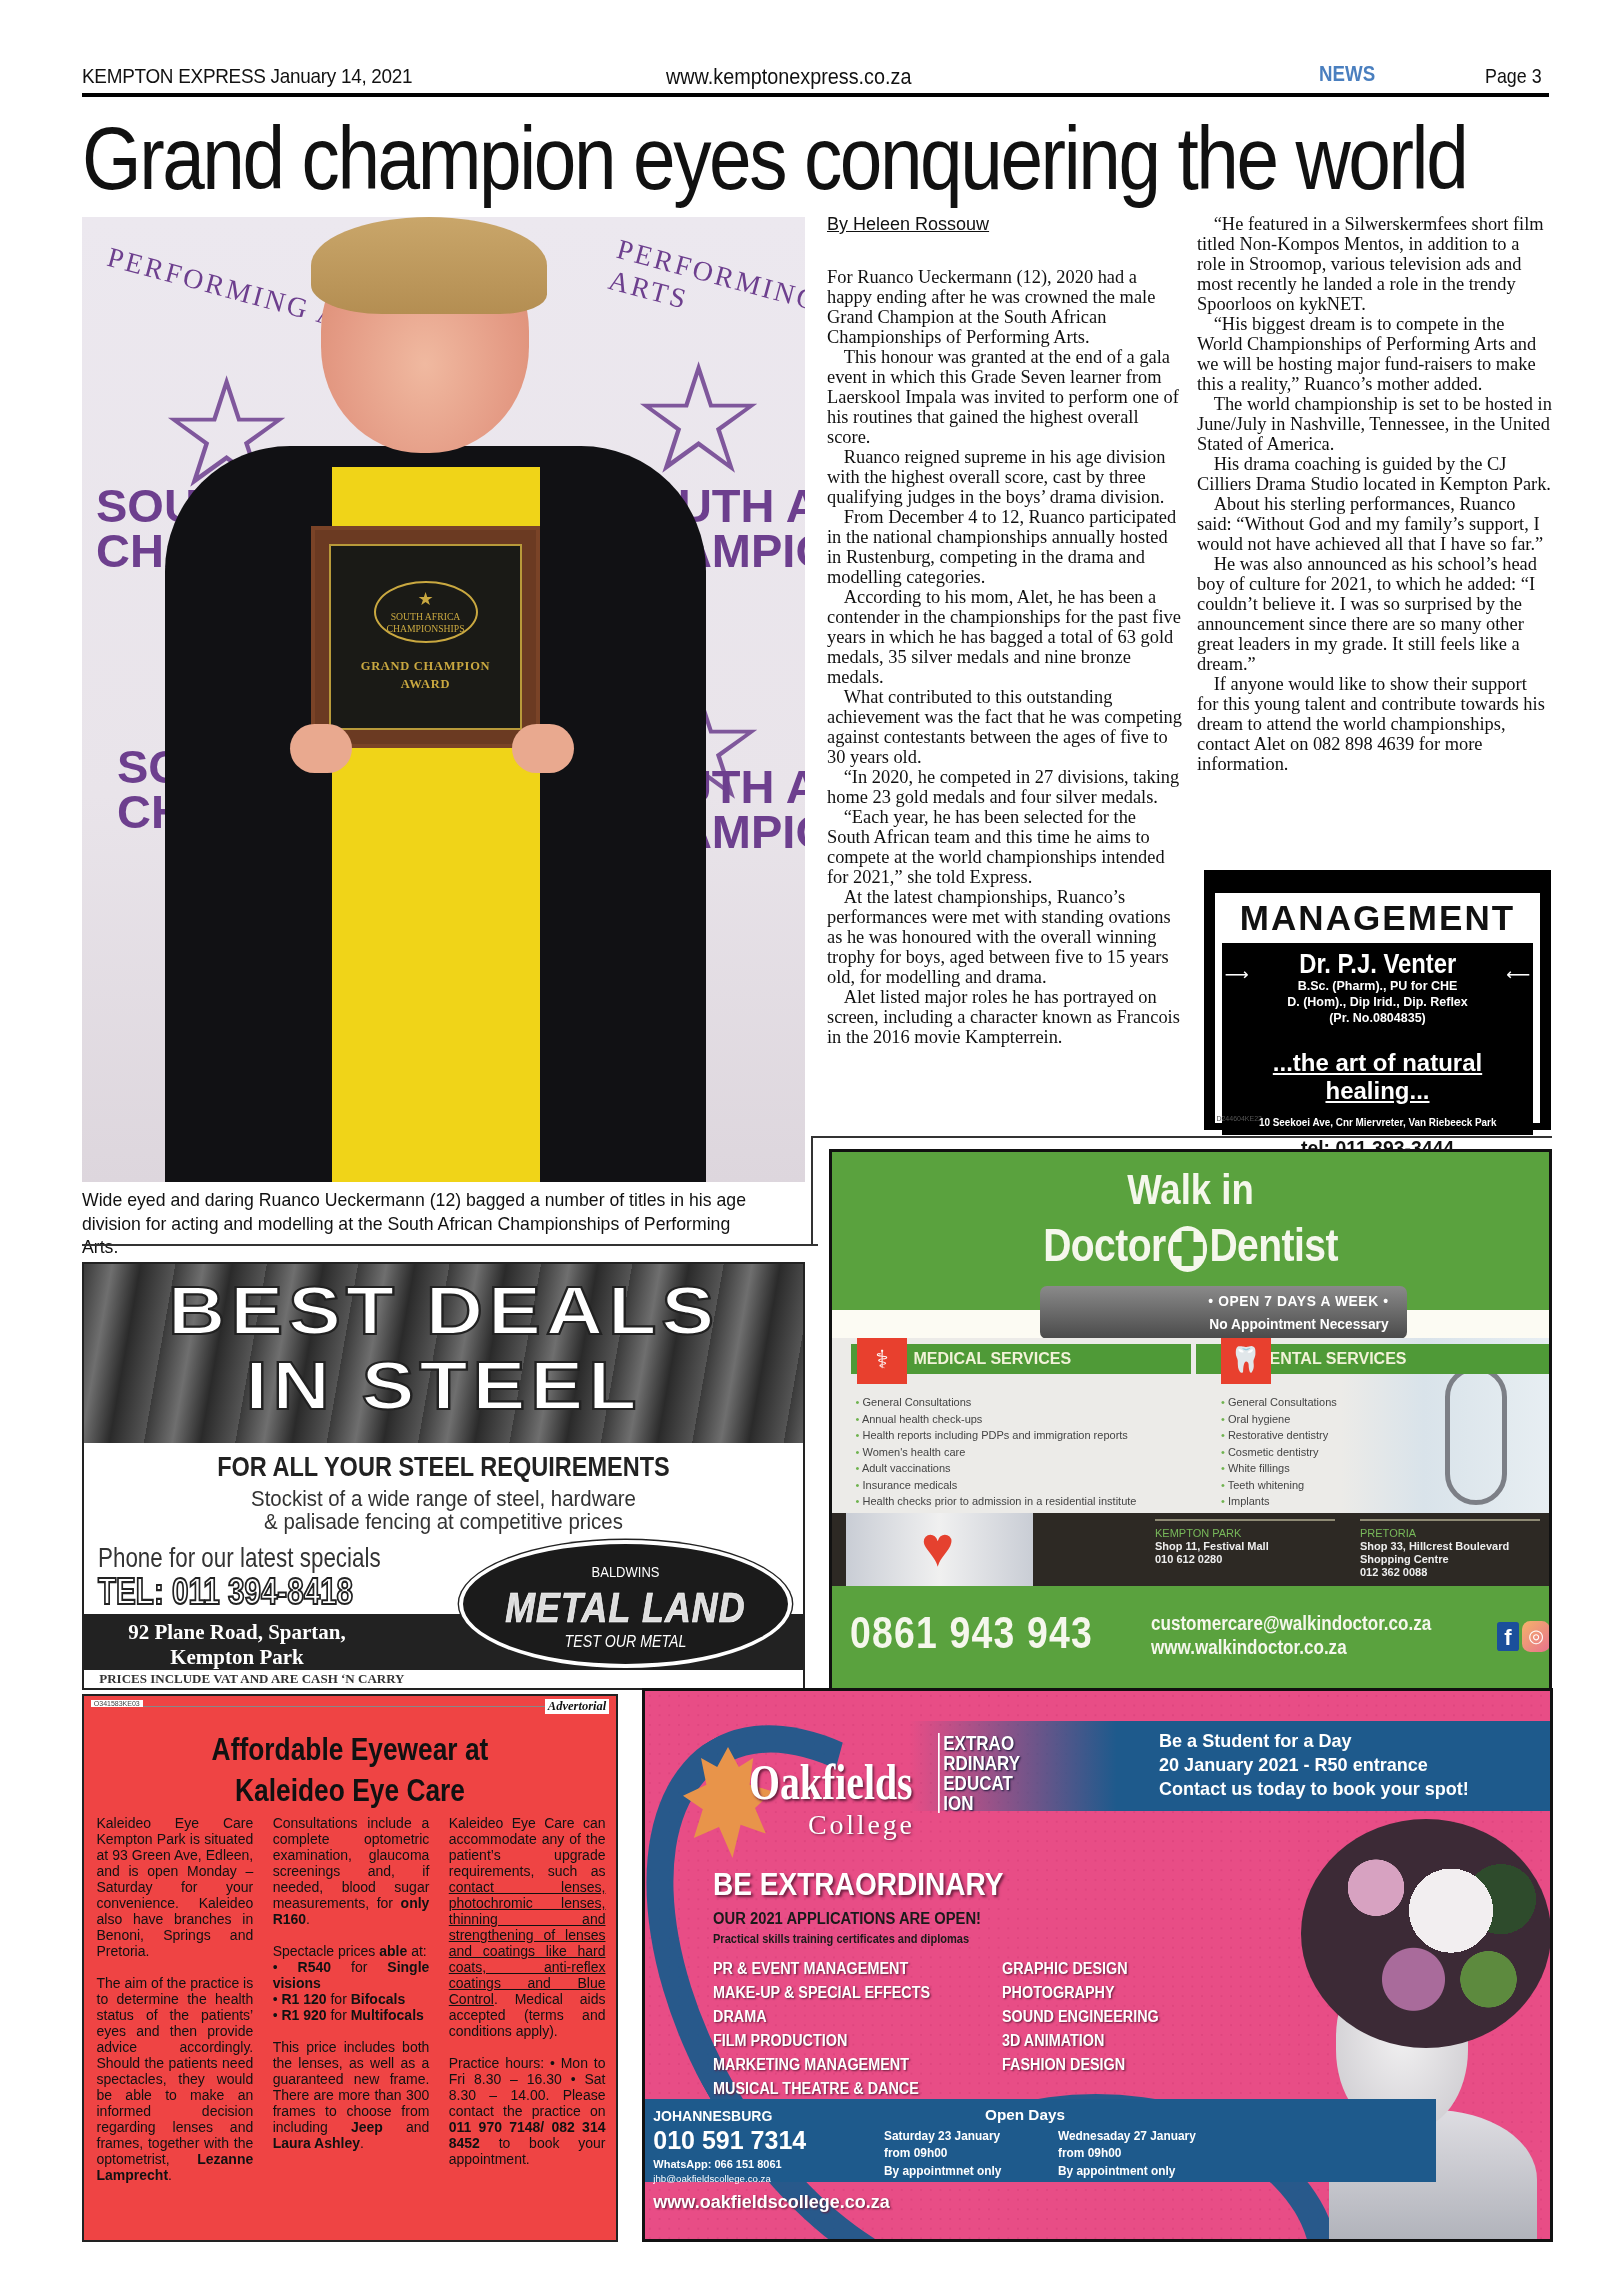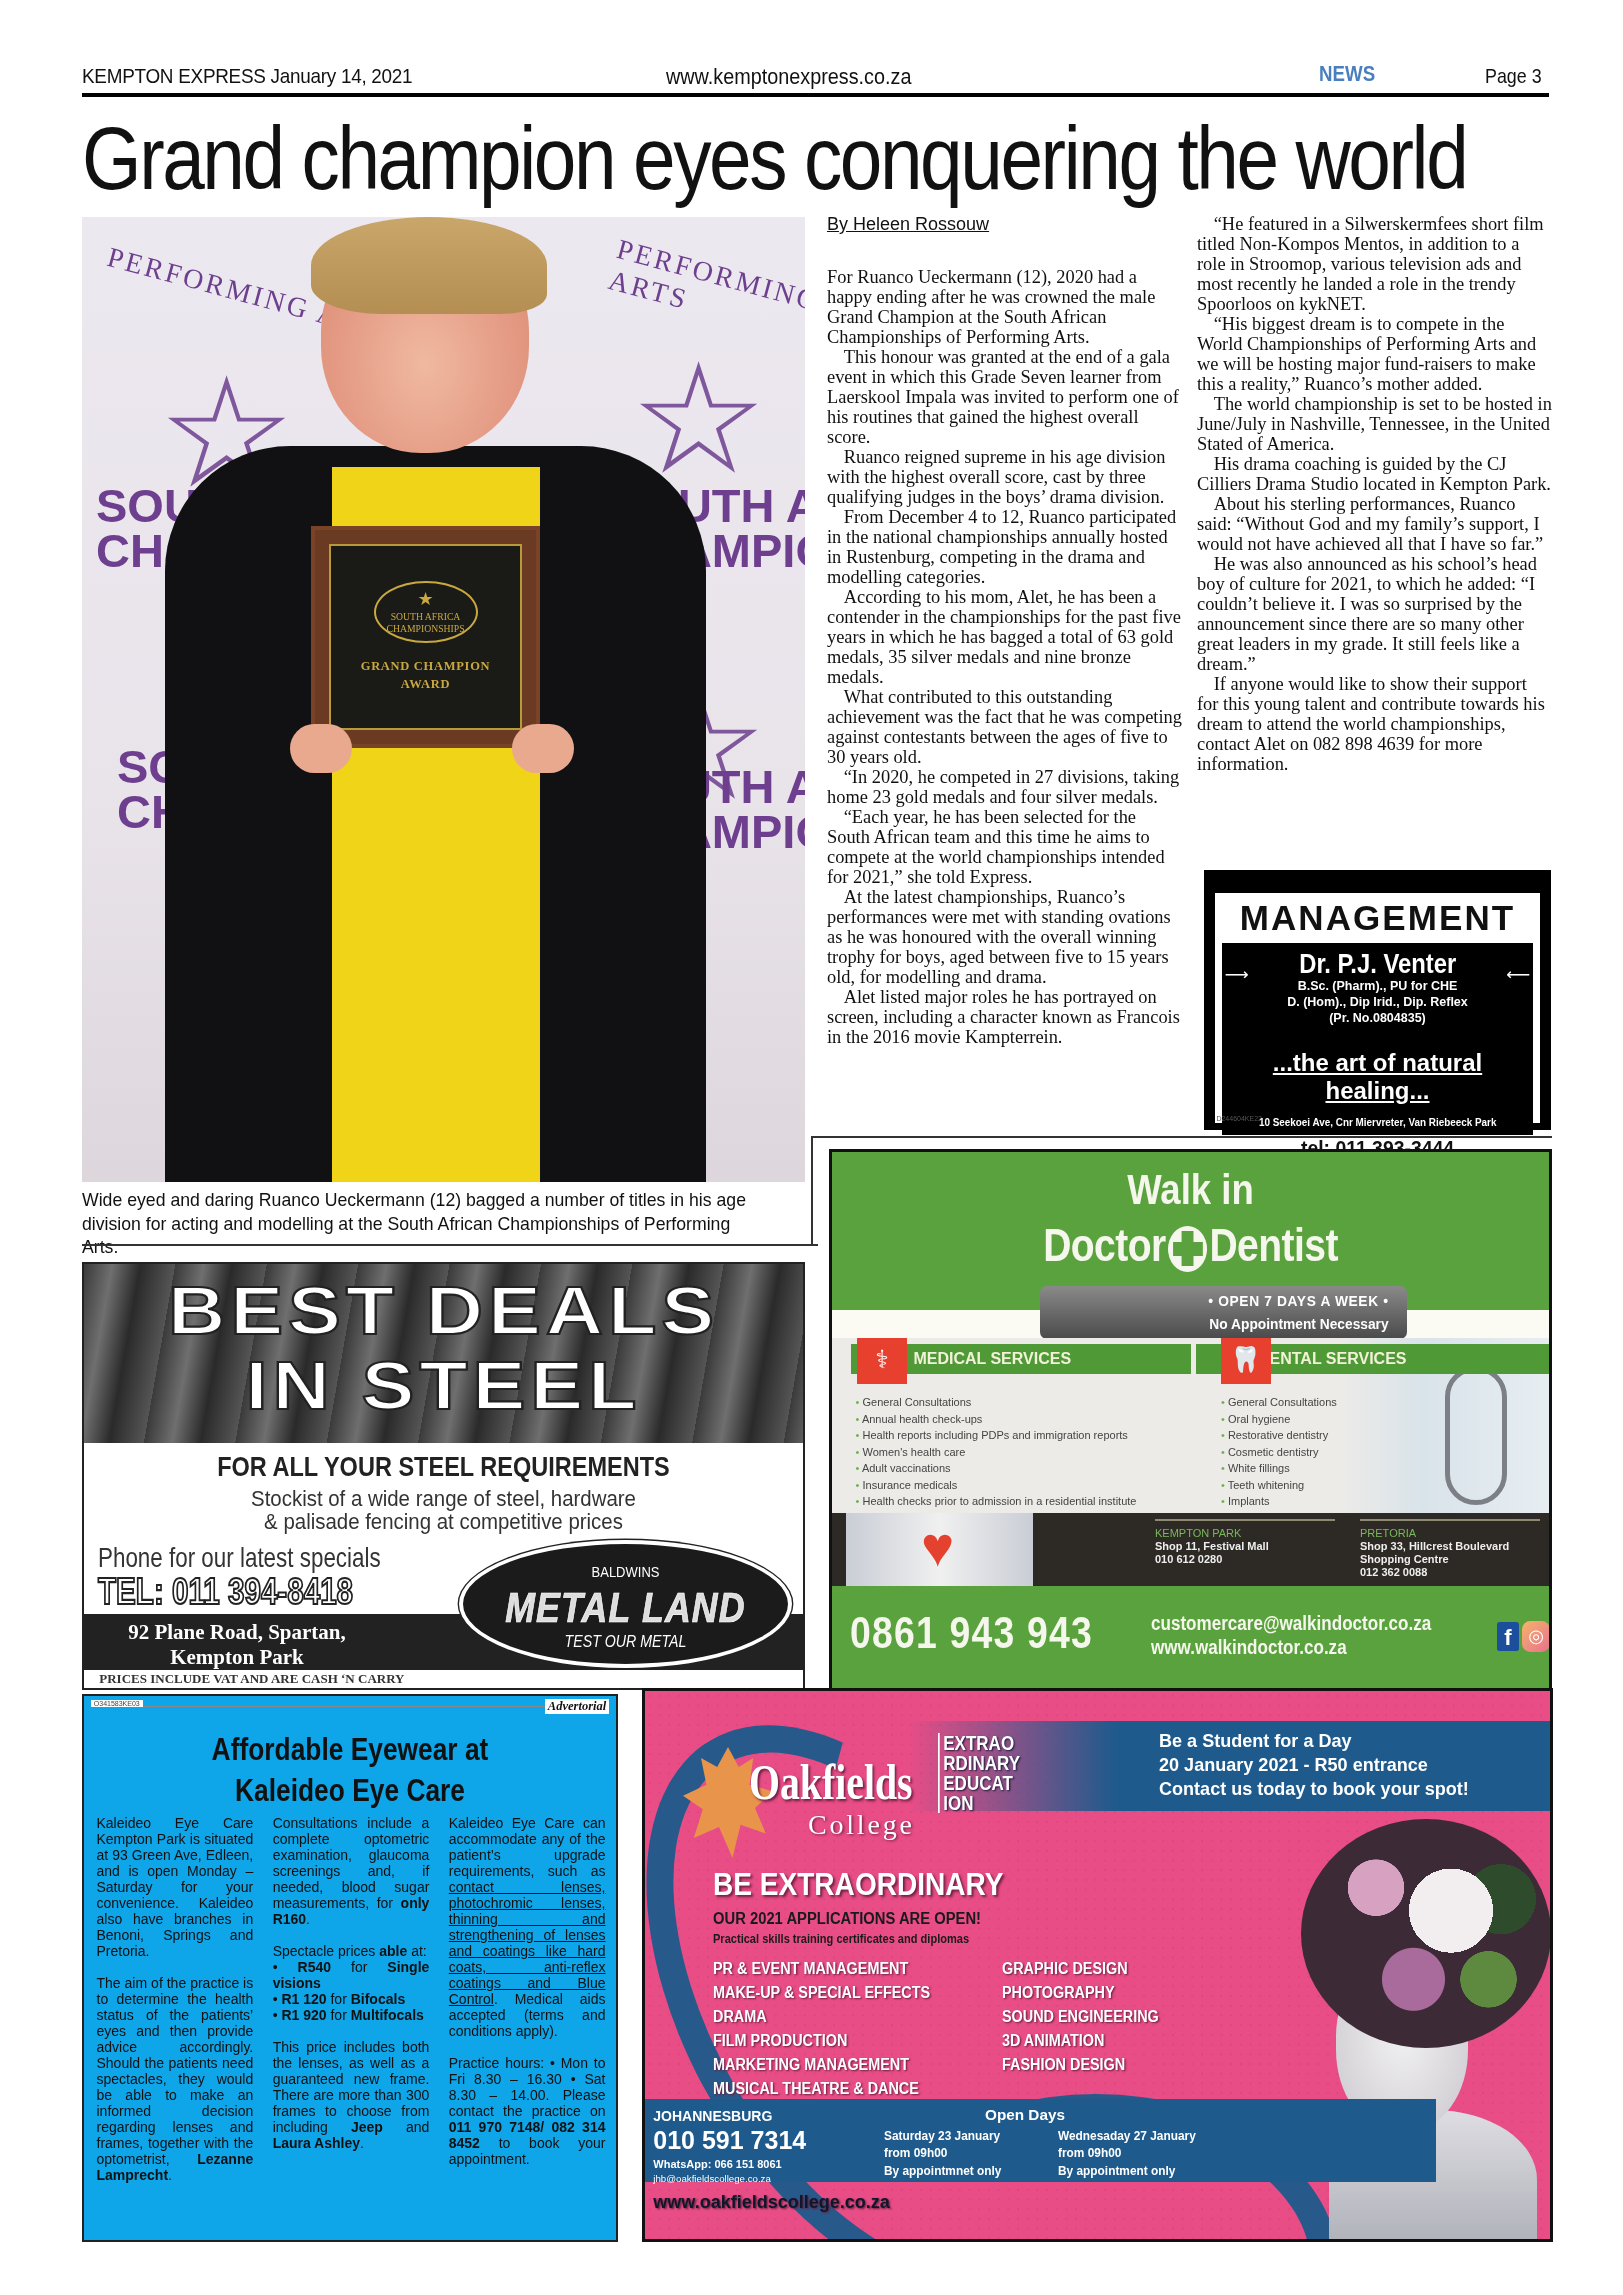--- a/index.html
+++ b/index.html
@@ -109,21 +109,21 @@
   .steel-dark { position: absolute; left: 0; top: 350px; width: 100%; height: 56px; background: #222; }
   .steel-addr { position: absolute; left: 28px; top: 356px; width: 250px; text-align: center; color: #fff; font-family: "Liberation Serif", serif; font-weight: bold; font-size: 21px; line-height: 25px; }
   .steel-foot { position: absolute; left: 5.6px; top: 407px; width: 708px; height: 16.7px; background: #fff; font-family: Liberation Serif, serif; font-weight: bold; font-size: 13px; padding-left: 9.7px; color: #333; line-height: 16.7px; }
   .steel-oval { position: absolute; left: 375px; top: 276px; width: 333px; height: 128px; border-radius: 50%; background: #1b1b1b; border: 4.2px solid #fff; box-shadow: 0 0 0 1.4px #222;
     text-align: center; color: #fff; }
   .steel-oval .b { font-size: 15.3px; margin-top: 19.4px; transform: scaleX(0.85); }
   .steel-oval .m { font-size: 42px; font-weight: 900; font-style: italic; margin-top: 2.8px; letter-spacing: 1.4px; -webkit-text-stroke: 0.7px #fff; color: #ddd; transform: scaleX(0.85); }
   .steel-oval .t { font-size: 16.7px; font-style: italic; margin-top: 0px; transform: scaleX(0.85); }
 
   
-  .eye { left: 82px; top: 1694px; width: 536px; height: 548px; border: 2.8px solid #222; background: #0ea5e9; padding: 0 7px; }
+  .eye { left: 82px; top: 1694px; width: 536px; height: 548px; border: 2.8px solid #222; background: #ef4444; padding: 0 7px; }
   .eye-code { position: absolute; left: 7px; top: 4.2px; font-size: 7px; color: #444; }
   .eye-adv { position: absolute; right: 7px; top: 2.8px; font-family: "Liberation Serif", serif; font-style: italic; font-weight: bold; font-size: 12.5px; }
   .eye-top-rule { position: absolute; left: 7px; right: 7px; top: 9.7px; height: 1.4px; background: #888; }
   .eye-title { position: absolute; left: 0; right: 0; top: 33px; text-align: center; font-weight: bold; font-size: 31px; line-height: 41px; transform: scaleX(0.85); }
   .eye-cols { position: absolute; left: 12.5px; top: 119px; width: 509px; display: flex; gap: 19.4px; }
   .eye-col { width: 157px; font-size: 14px; line-height: 16px; text-align: justify; color: #111; transform: scaleX(1); }
   .eye-col p { margin-bottom: 16px; }
   .eye-col b { font-weight: bold; }
   .eye-col u { text-decoration: underline; }
 
@@ -153,21 +153,21 @@
   .oak-face { position: absolute; left: 49px; top: 139px; width: 132px; height: 180px; border-radius: 48% 48% 45% 45%; background: radial-gradient(ellipse at 50% 45%, #f2f1f2, #c9c7cc); }
   .oak-body { position: absolute; left: 42px; top: 298px; width: 208px; height: 139px; border-radius: 50% 50% 0 0; background: linear-gradient(180deg, #dedde2, #aeb0b8); }
   .oak-footer { position: absolute; left: 0; top: 408px; width: 791px; height: 83px; background: #1e5a8c; color: #fff; }
   .oak-jhb { position: absolute; left: 8.3px; top: 9.7px; font-weight: bold; line-height: 1; }
   .oak-jhb .city { font-size: 14px; }
   .oak-jhb .ph { font-size: 25px; margin-top: 5.6px; }
   .oak-jhb .wa { font-size: 11px; margin-top: 5.6px; }
   .oak-jhb .em { font-size: 9.7px; font-weight: normal; margin-top: 4.2px; }
   .oak-open-title { position: absolute; left: 340px; top: 7px; font-weight: bold; font-size: 15.3px; }
   .oak-day { position: absolute; top: 29px; font-weight: bold; font-size: 12.5px; line-height: 17.4px; transform: scaleX(0.95); transform-origin: left; }
-  .oak-url { position: absolute; left: 8.3px; top: 501px; color: #0f172a; font-weight: bold; font-size: 18px; text-shadow: 1.4px 1.4px 2.1px #6a1e3e; }
+  .oak-url { position: absolute; left: 8.3px; top: 501px; color: #ffffff; font-weight: bold; font-size: 18px; text-shadow: 1.4px 1.4px 2.1px #6a1e3e; }
 </style>
 </head>
 <body>
 
 <div class="abs mast-left">KEMPTON EXPRESS January 14, 2021</div>
 <div class="abs mast-url">www.kemptonexpress.co.za</div>
 <div class="abs mast-news">NEWS</div>
 <div class="abs mast-page">Page 3</div>
 <div class="abs mast-rule"></div>
 

